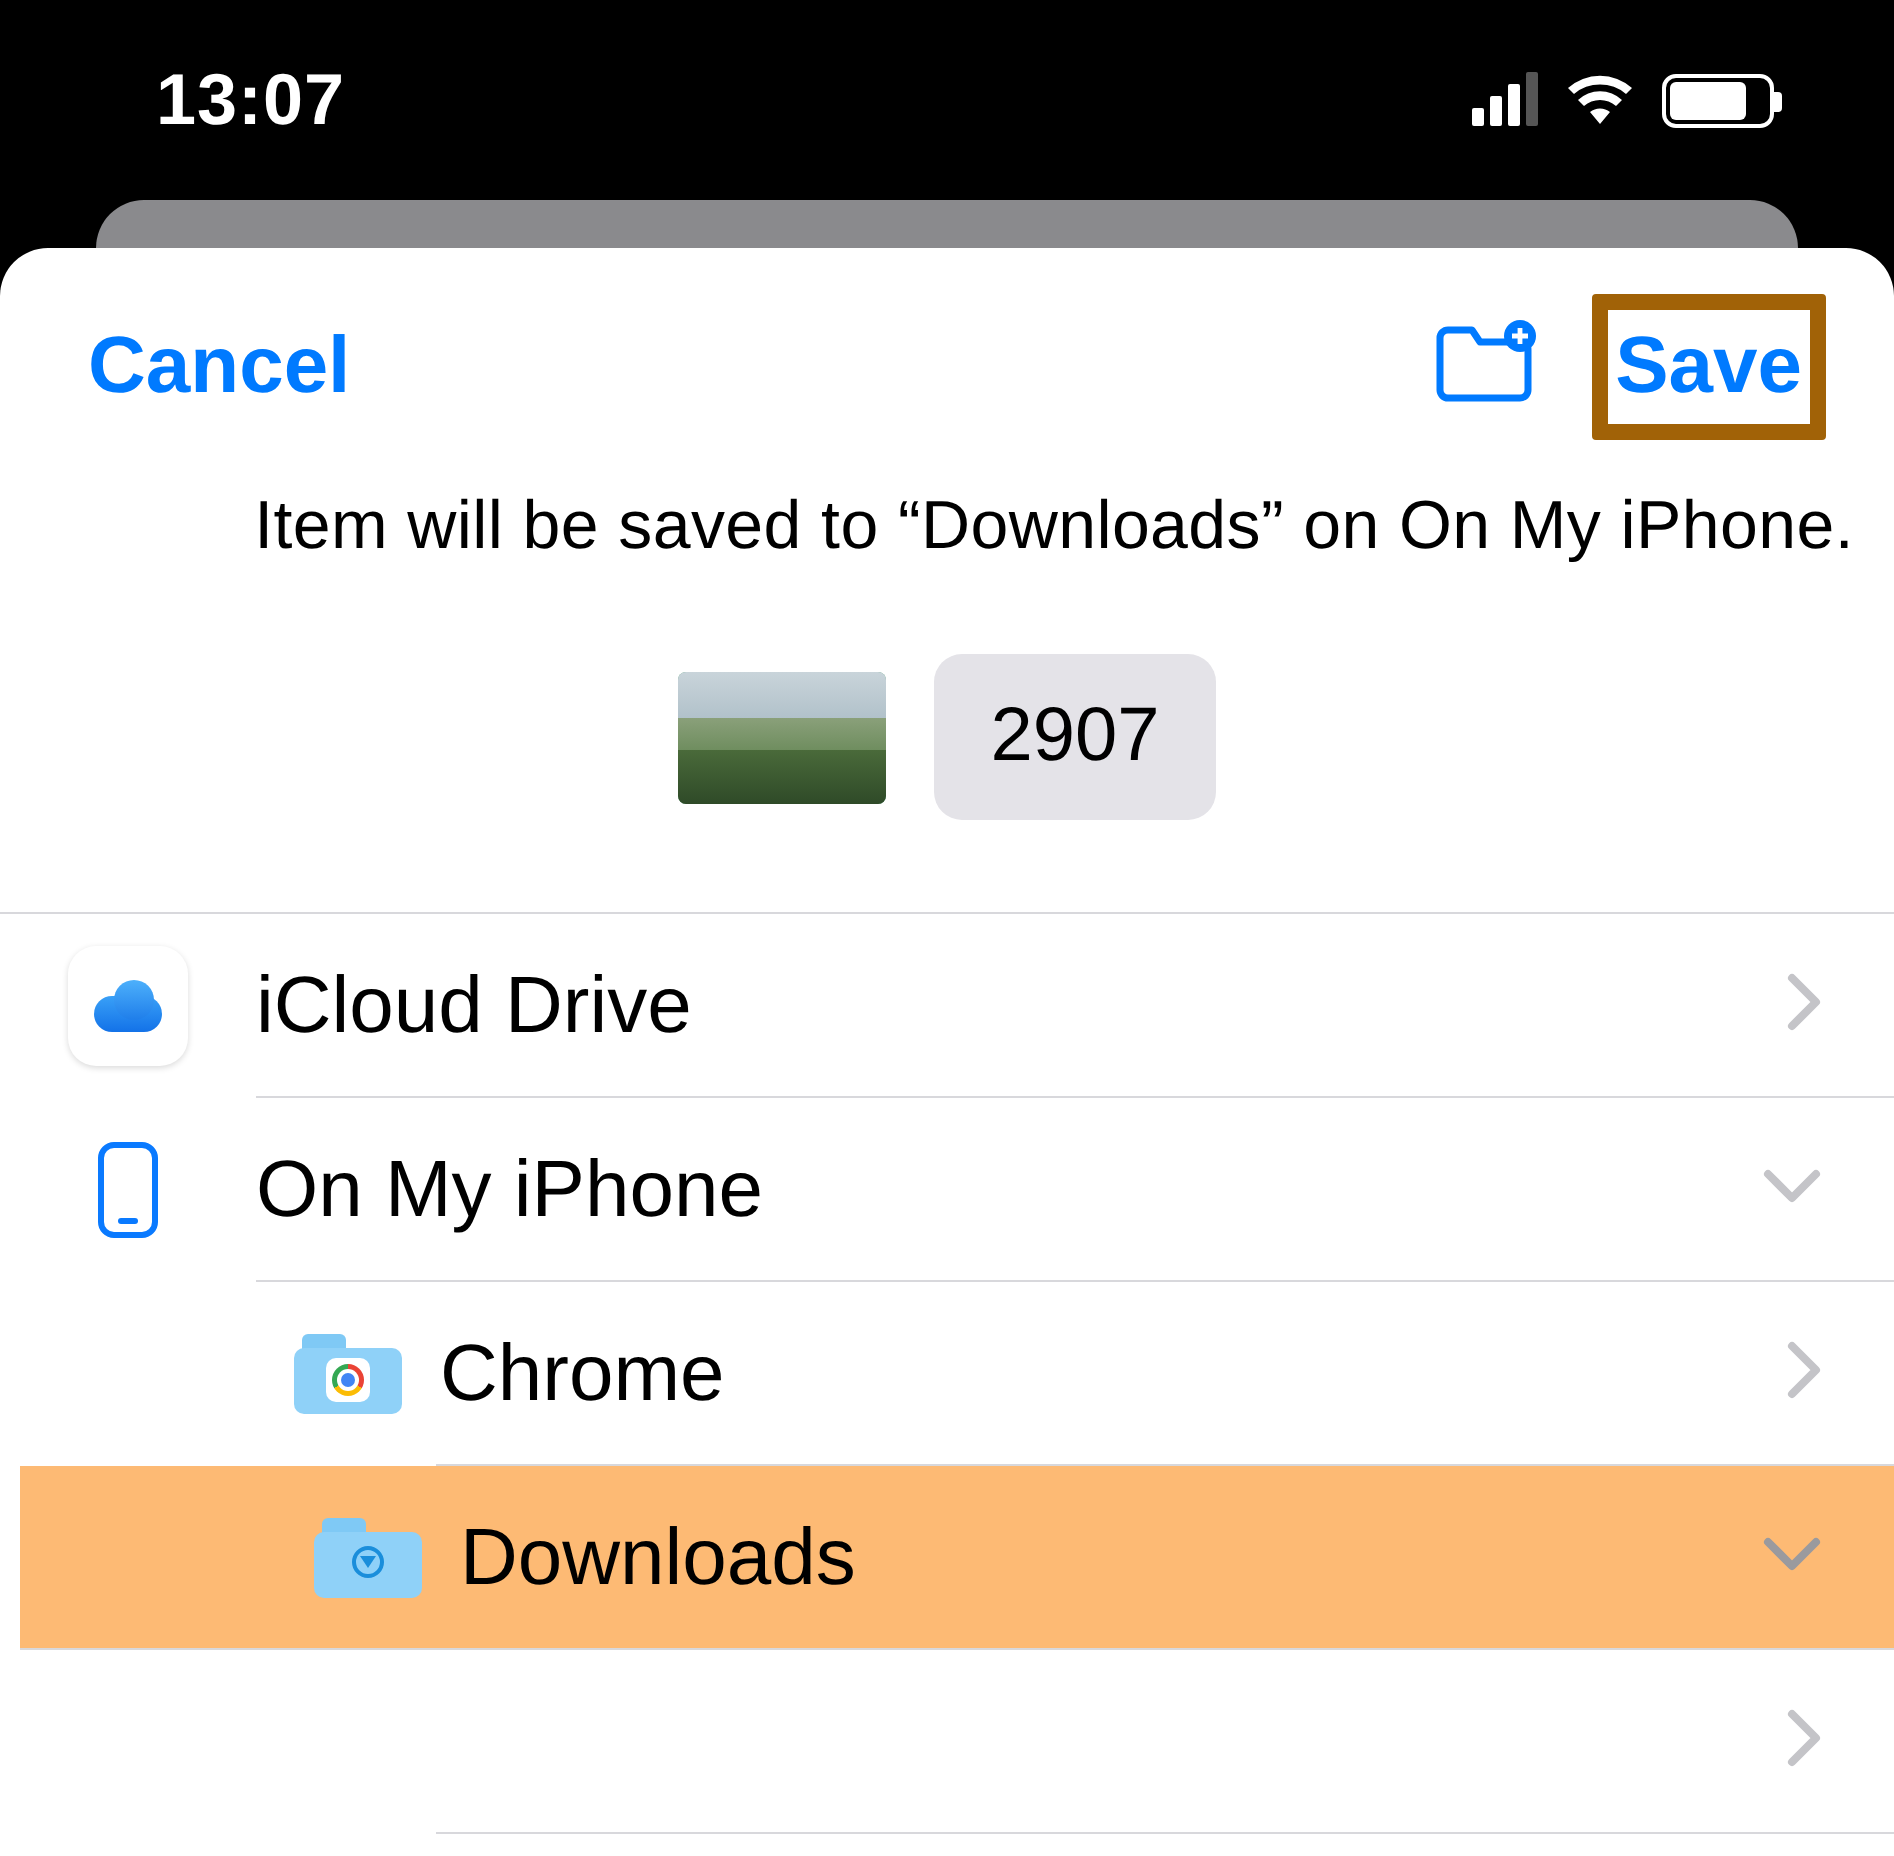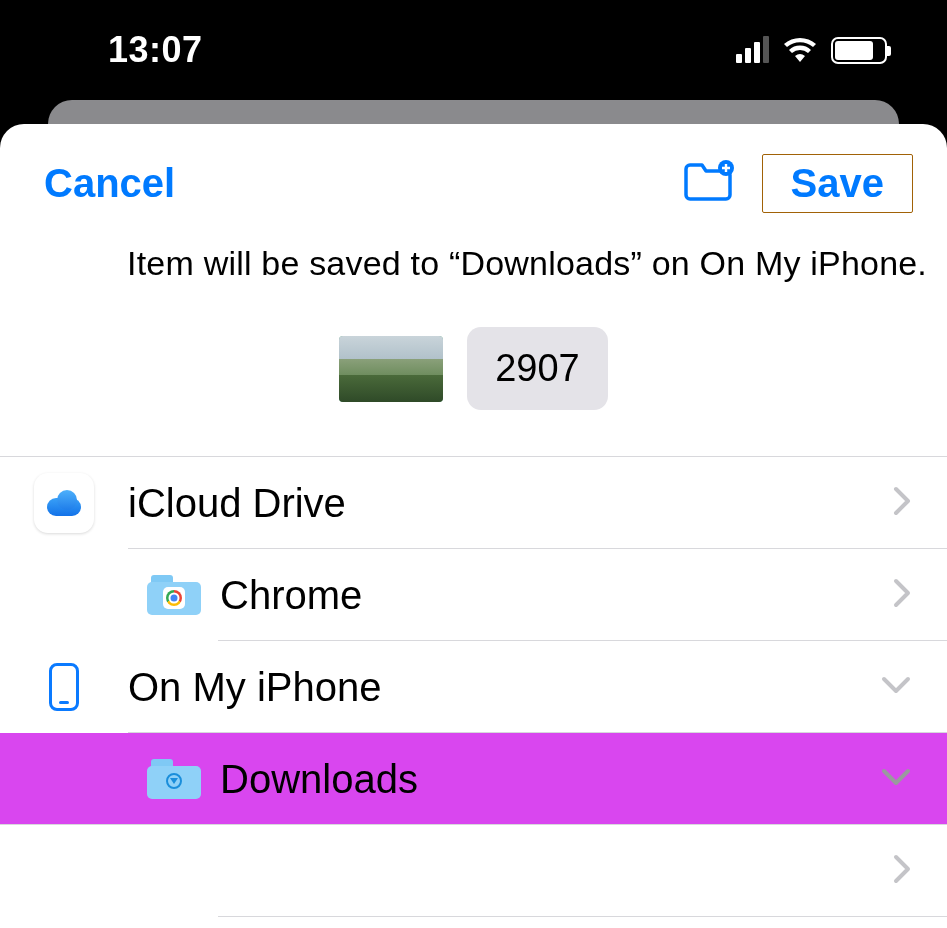--- a/index.html
+++ b/index.html
@@ -1,20 +1,20 @@
 <!DOCTYPE html>
 <html><head>
 <meta charset="utf-8">
 <style>
   * { box-sizing: border-box; margin: 0; padding: 0; }
   html, body { width: 947px; height: 928px; font-family: -apple-system, "Helvetica Neue", Arial, sans-serif; background: #000; overflow: hidden; }
   .device { width: 947px; height: 928px; background: #000; position: relative; }
 
   
-  .status-bar { height: 100px; display: flex; justify-content: space-between; align-items: center; padding: 0 60px 0 108px; color: #fff; }
+  .status-bar { height: 100px; display: flex; justify-content: space-between; align-items: center; padding: 0 60px 0 78px; color: #fff; }
   .status-time { font-size: 36px; font-weight: 600; letter-spacing: 0.5px; }
   .status-icons { display: flex; align-items: center; gap: 14px; }
   .cell-bars { display: flex; align-items: flex-end; gap: 3px; height: 26px; }
   .cell-bars span { width: 6px; background: #fff; border-radius: 1px; }
   .cell-bars span:nth-child(1){height:9px;}
   .cell-bars span:nth-child(2){height:15px;}
   .cell-bars span:nth-child(3){height:21px;}
   .cell-bars span:nth-child(4){height:27px; background:#555;}
   .wifi-ic svg { display:block; }
   .batt { width: 56px; height: 27px; border: 2.5px solid #fff; border-radius: 7px; position: relative; }
@@ -25,38 +25,38 @@
   .sheet-back { position:absolute; top:100px; left:48px; right:48px; height: 60px; background:#8a8a8d; border-radius: 24px 24px 0 0; }
 
   
   .sheet { position:absolute; top:124px; left:0; right:0; bottom:0; background:#fff; border-radius: 24px 24px 0 0; overflow:hidden; }
 
   
   .navbar { height: 118px; display:flex; align-items:center; justify-content:space-between; padding: 0 34px 0 44px; }
   .nav-left { color:#007aff; font-size: 40px; font-weight:700; }
   .nav-right { display:flex; align-items:center; gap: 26px; }
   .newfolder-ic { color:#007aff; }
-  .save-hit { display:flex; align-items:center; padding: 6px 28px; border: 1px solid #a16207; border-radius:2px; }
+  .save-hit { display:flex; align-items:center; padding: 6px 4px; border: 8px solid #a16207; border-radius:2px; }
   .save-txt { color:#007aff; font-size: 40px; font-weight:600; }
 
   
   .info-line { text-align:right; font-size: 34px; color:#000; padding: 2px 20px 0; letter-spacing:0.2px;}
 
   
   .preview-row { display:flex; justify-content:center; align-items:center; gap: 24px; margin-top: 44px; margin-bottom: 46px; }
   .thumb { width: 104px; height: 66px; border-radius: 4px; overflow:hidden; position:relative; background:#6a8; }
   .thumb .sky { position:absolute; top:0; left:0; right:0; height:40%; background:linear-gradient(#c9d4da,#aebfc8);}
   .thumb .mid { position:absolute; top:35%; left:0; right:0; height:30%; background:linear-gradient(#8aa07a,#6a8a5a);}
   .thumb .low { position:absolute; bottom:0; left:0; right:0; height:40%; background:linear-gradient(#4a6a3a,#2f4a28);}
   .name-chip { background:#e4e3e8; border-radius: 14px; padding: 20px 28px; font-size: 38px; font-weight:400; color:#000; }
 
   
   .loc-list { border-top: 1px solid #d8d8dc; }
   .loc-row { display:flex; align-items:center; height: 92px; padding-right: 36px; position:relative; background:#fff; }
-  .loc-row.selected { background:#d946ef; }
+  .loc-row.selected { background:#fdba74;margin-left:10px; }
   .loc-row .lead { width: 128px; display:flex; justify-content:center; align-items:center; }
   .loc-row.indent .lead { width: 128px; }
   .loc-row.indent .foldwrap { width: 92px; display:flex; justify-content:center; align-items:center; }
   .loc-label { flex:1; font-size: 40px; color:#000; }
   .loc-row .sep { position:absolute; left:128px; right:0; bottom:0; height:1px; background:#d8d8dc; }
   .loc-row.indent .sep { left: 218px; }
   .loc-row.selected .sep { left:0; }
   .disclosure { color:#c4c4c8; }
 
   
@@ -144,20 +144,33 @@
       <div class="loc-row">
         <div class="lead">
             <div class="icbox">
               <div class="cloud"></div>
             </div>
           </div>
         <div class="loc-label">iCloud Drive</div>
         <div class="disclosure">
           <svg width="18" height="30" viewBox="0 0 18 30">
               <path d="M3 3 L15 15 L3 27" fill="none" stroke="#c4c4c8" stroke-width="4" stroke-linecap="round" stroke-linejoin="round"></path>
+            </svg>
+        </div>
+        <div class="sep"></div>
+      </div>
+
+      <div class="loc-row">
+        <div class="lead">
+            <div class="phone-ic"></div>
+          </div>
+        <div class="loc-label">On My iPhone</div>
+        <div class="disclosure">
+          <svg width="30" height="18" viewBox="0 0 30 18">
+              <path d="M3 3 L15 15 L27 3" fill="none" stroke="#c4c4c8" stroke-width="4" stroke-linecap="round" stroke-linejoin="round"></path>
             </svg>
         </div>
         <div class="sep"></div>
       </div>
 
       <div class="loc-row indent">
         <div class="lead"></div>
         <div class="foldwrap">
             <div class="folder chrome">
               <div class="tab"></div>
@@ -169,33 +182,20 @@
           </div>
         <div class="loc-label">Chrome</div>
         <div class="disclosure">
           <svg width="18" height="30" viewBox="0 0 18 30">
               <path d="M3 3 L15 15 L3 27" fill="none" stroke="#c4c4c8" stroke-width="4" stroke-linecap="round" stroke-linejoin="round"></path>
             </svg>
         </div>
         <div class="sep"></div>
       </div>
 
-      <div class="loc-row">
-        <div class="lead">
-            <div class="phone-ic"></div>
-          </div>
-        <div class="loc-label">On My iPhone</div>
-        <div class="disclosure">
-          <svg width="30" height="18" viewBox="0 0 30 18">
-              <path d="M3 3 L15 15 L27 3" fill="none" stroke="#c4c4c8" stroke-width="4" stroke-linecap="round" stroke-linejoin="round"></path>
-            </svg>
-        </div>
-        <div class="sep"></div>
-      </div>
-
       <div class="loc-row indent selected">
         <div class="lead"></div>
         <div class="foldwrap">
             <div class="folder dl">
               <div class="tab"></div>
               <div class="body"></div>
               <div class="ovl"></div>
             </div>
           </div>
         <div class="loc-label">Downloads</div>

